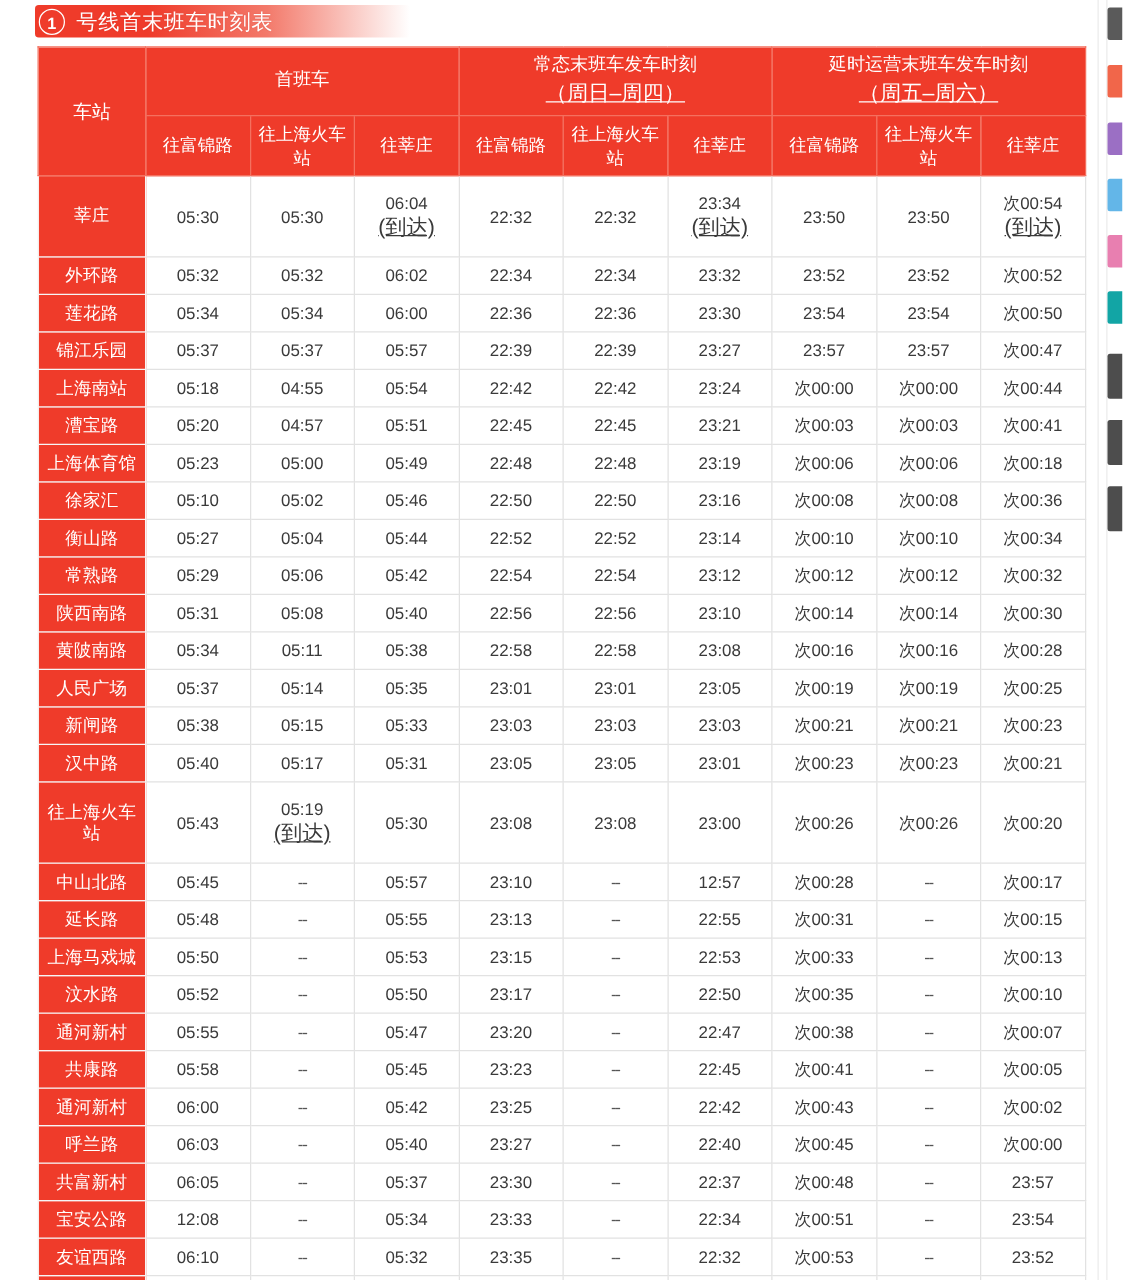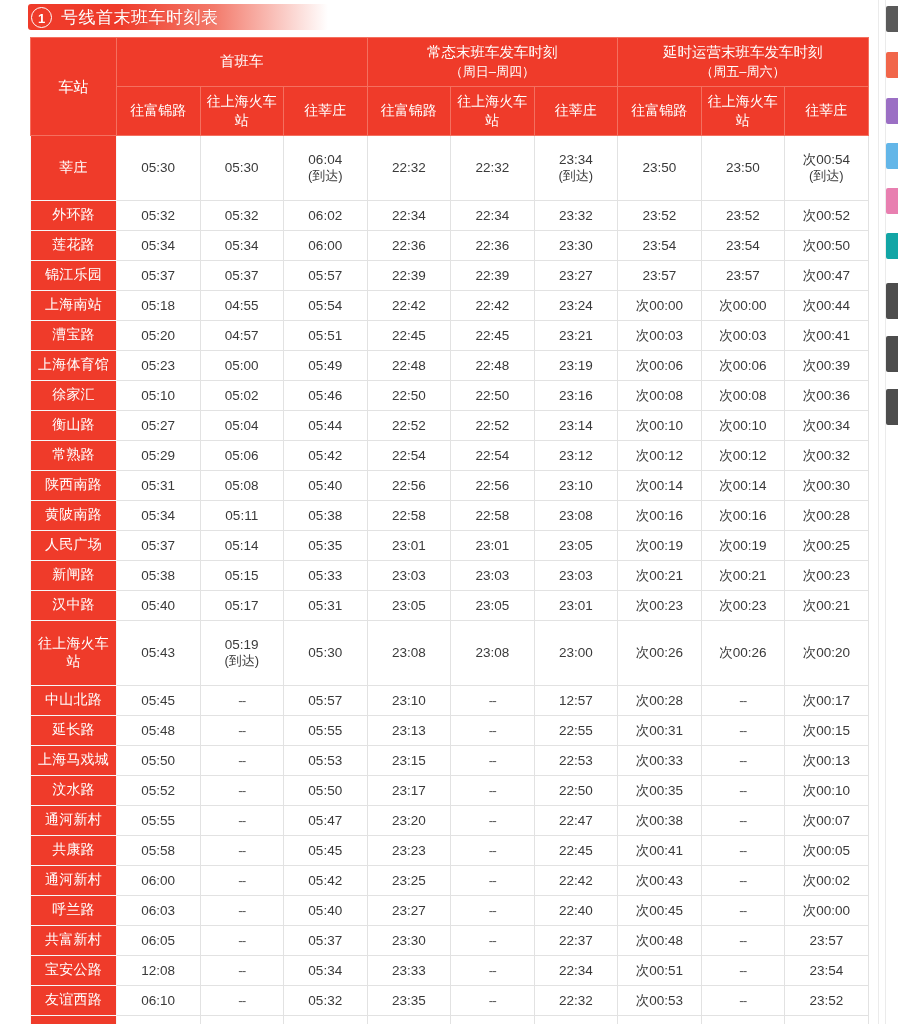--- a/index.html
+++ b/index.html
@@ -104,21 +104,21 @@
   
   #timetable td.station {
     background: #ef3b2a;
     color: #ffffff;
     font-size: 14px;
     border: 1px solid #f6f6f6;
     letter-spacing: .2px;
   }
   #timetable tbody tr { height: 30px; }
   #timetable tbody tr.tall { height: 65px; }
-  .sub { display: block; font-size: 13px; }
+  .sub { display: block; font-size: 17px; text-decoration: underline; }
   .dash { color: #555; letter-spacing: -1px; }
 
   
   col.c-station { width: 86px; }
   col.c-time    { width: 83.5px; }
 
   
   #right-strip {
     position: absolute;
     top: 0;
@@ -268,21 +268,21 @@
         <tr>
           <td class="station">上海体育馆</td>
           <td>05:23</td>
           <td>05:00</td>
           <td>05:49</td>
           <td>22:48</td>
           <td>22:48</td>
           <td>23:19</td>
           <td>次00:06</td>
           <td>次00:06</td>
-          <td>次00:39</td>
+          <td>次00:18</td>
         </tr>
         <tr>
           <td class="station">徐家汇</td>
           <td>05:10</td>
           <td>05:02</td>
           <td>05:46</td>
           <td>22:50</td>
           <td>22:50</td>
           <td>23:16</td>
           <td>次00:08</td>

